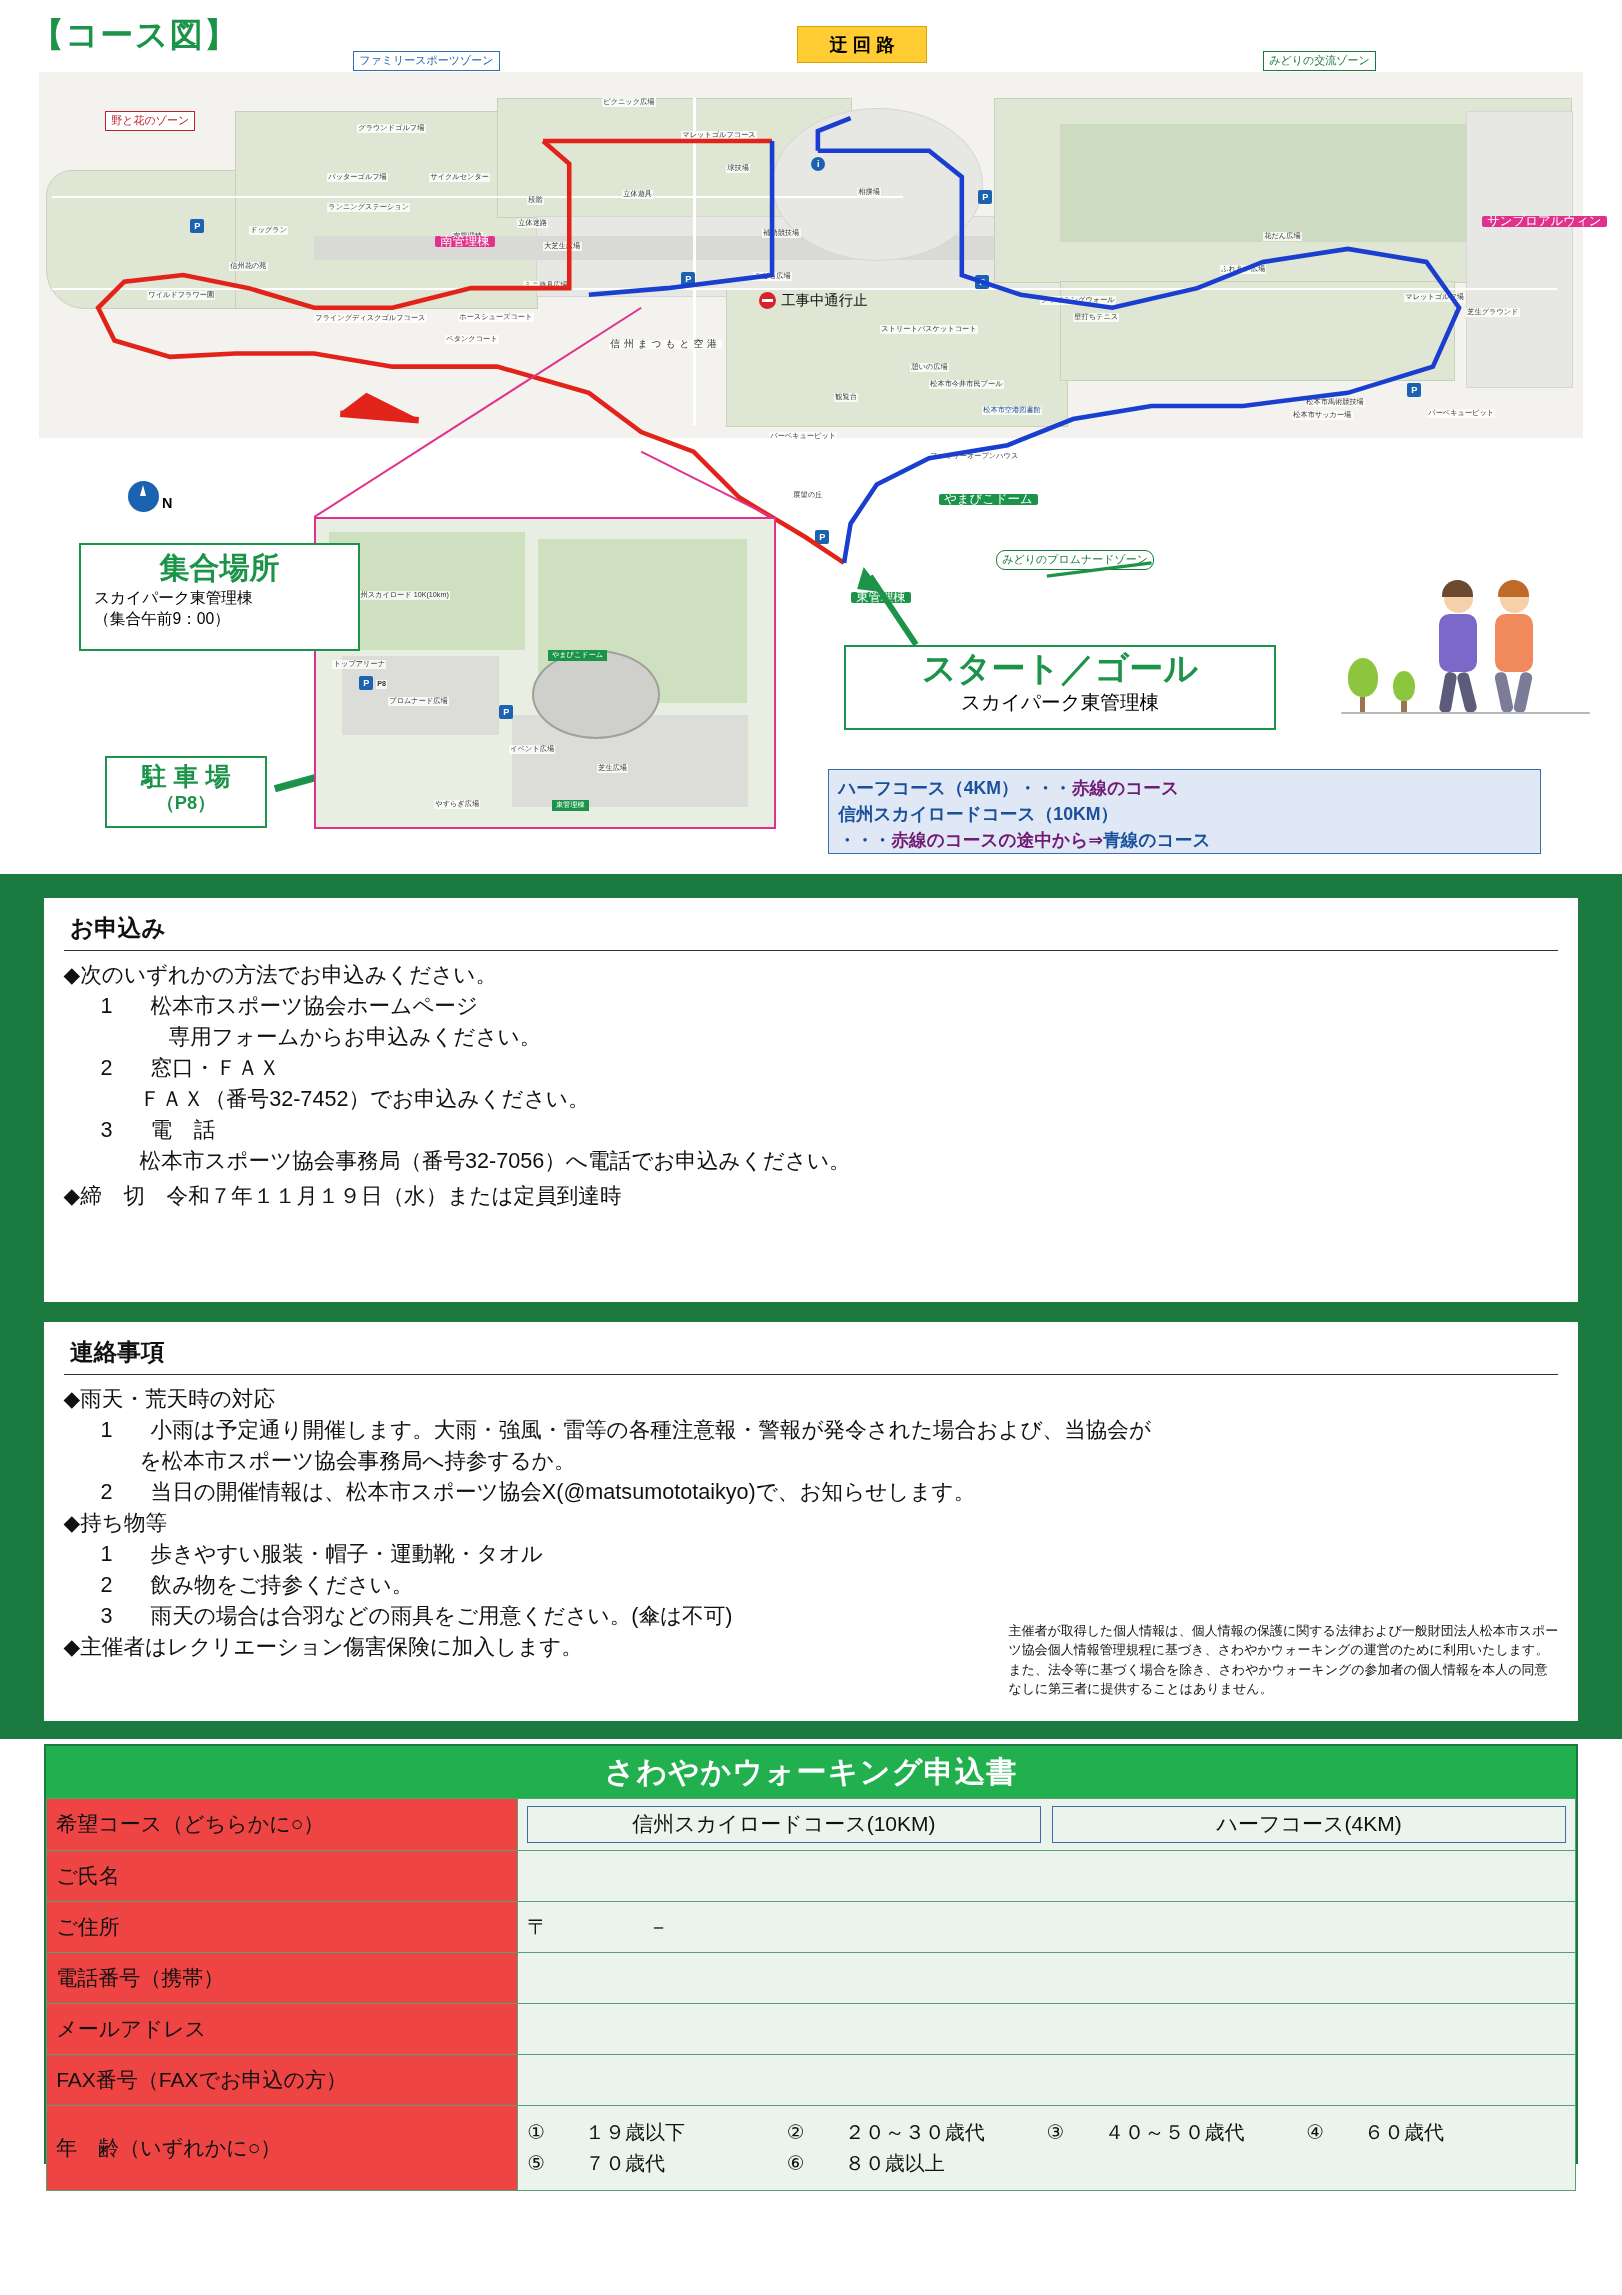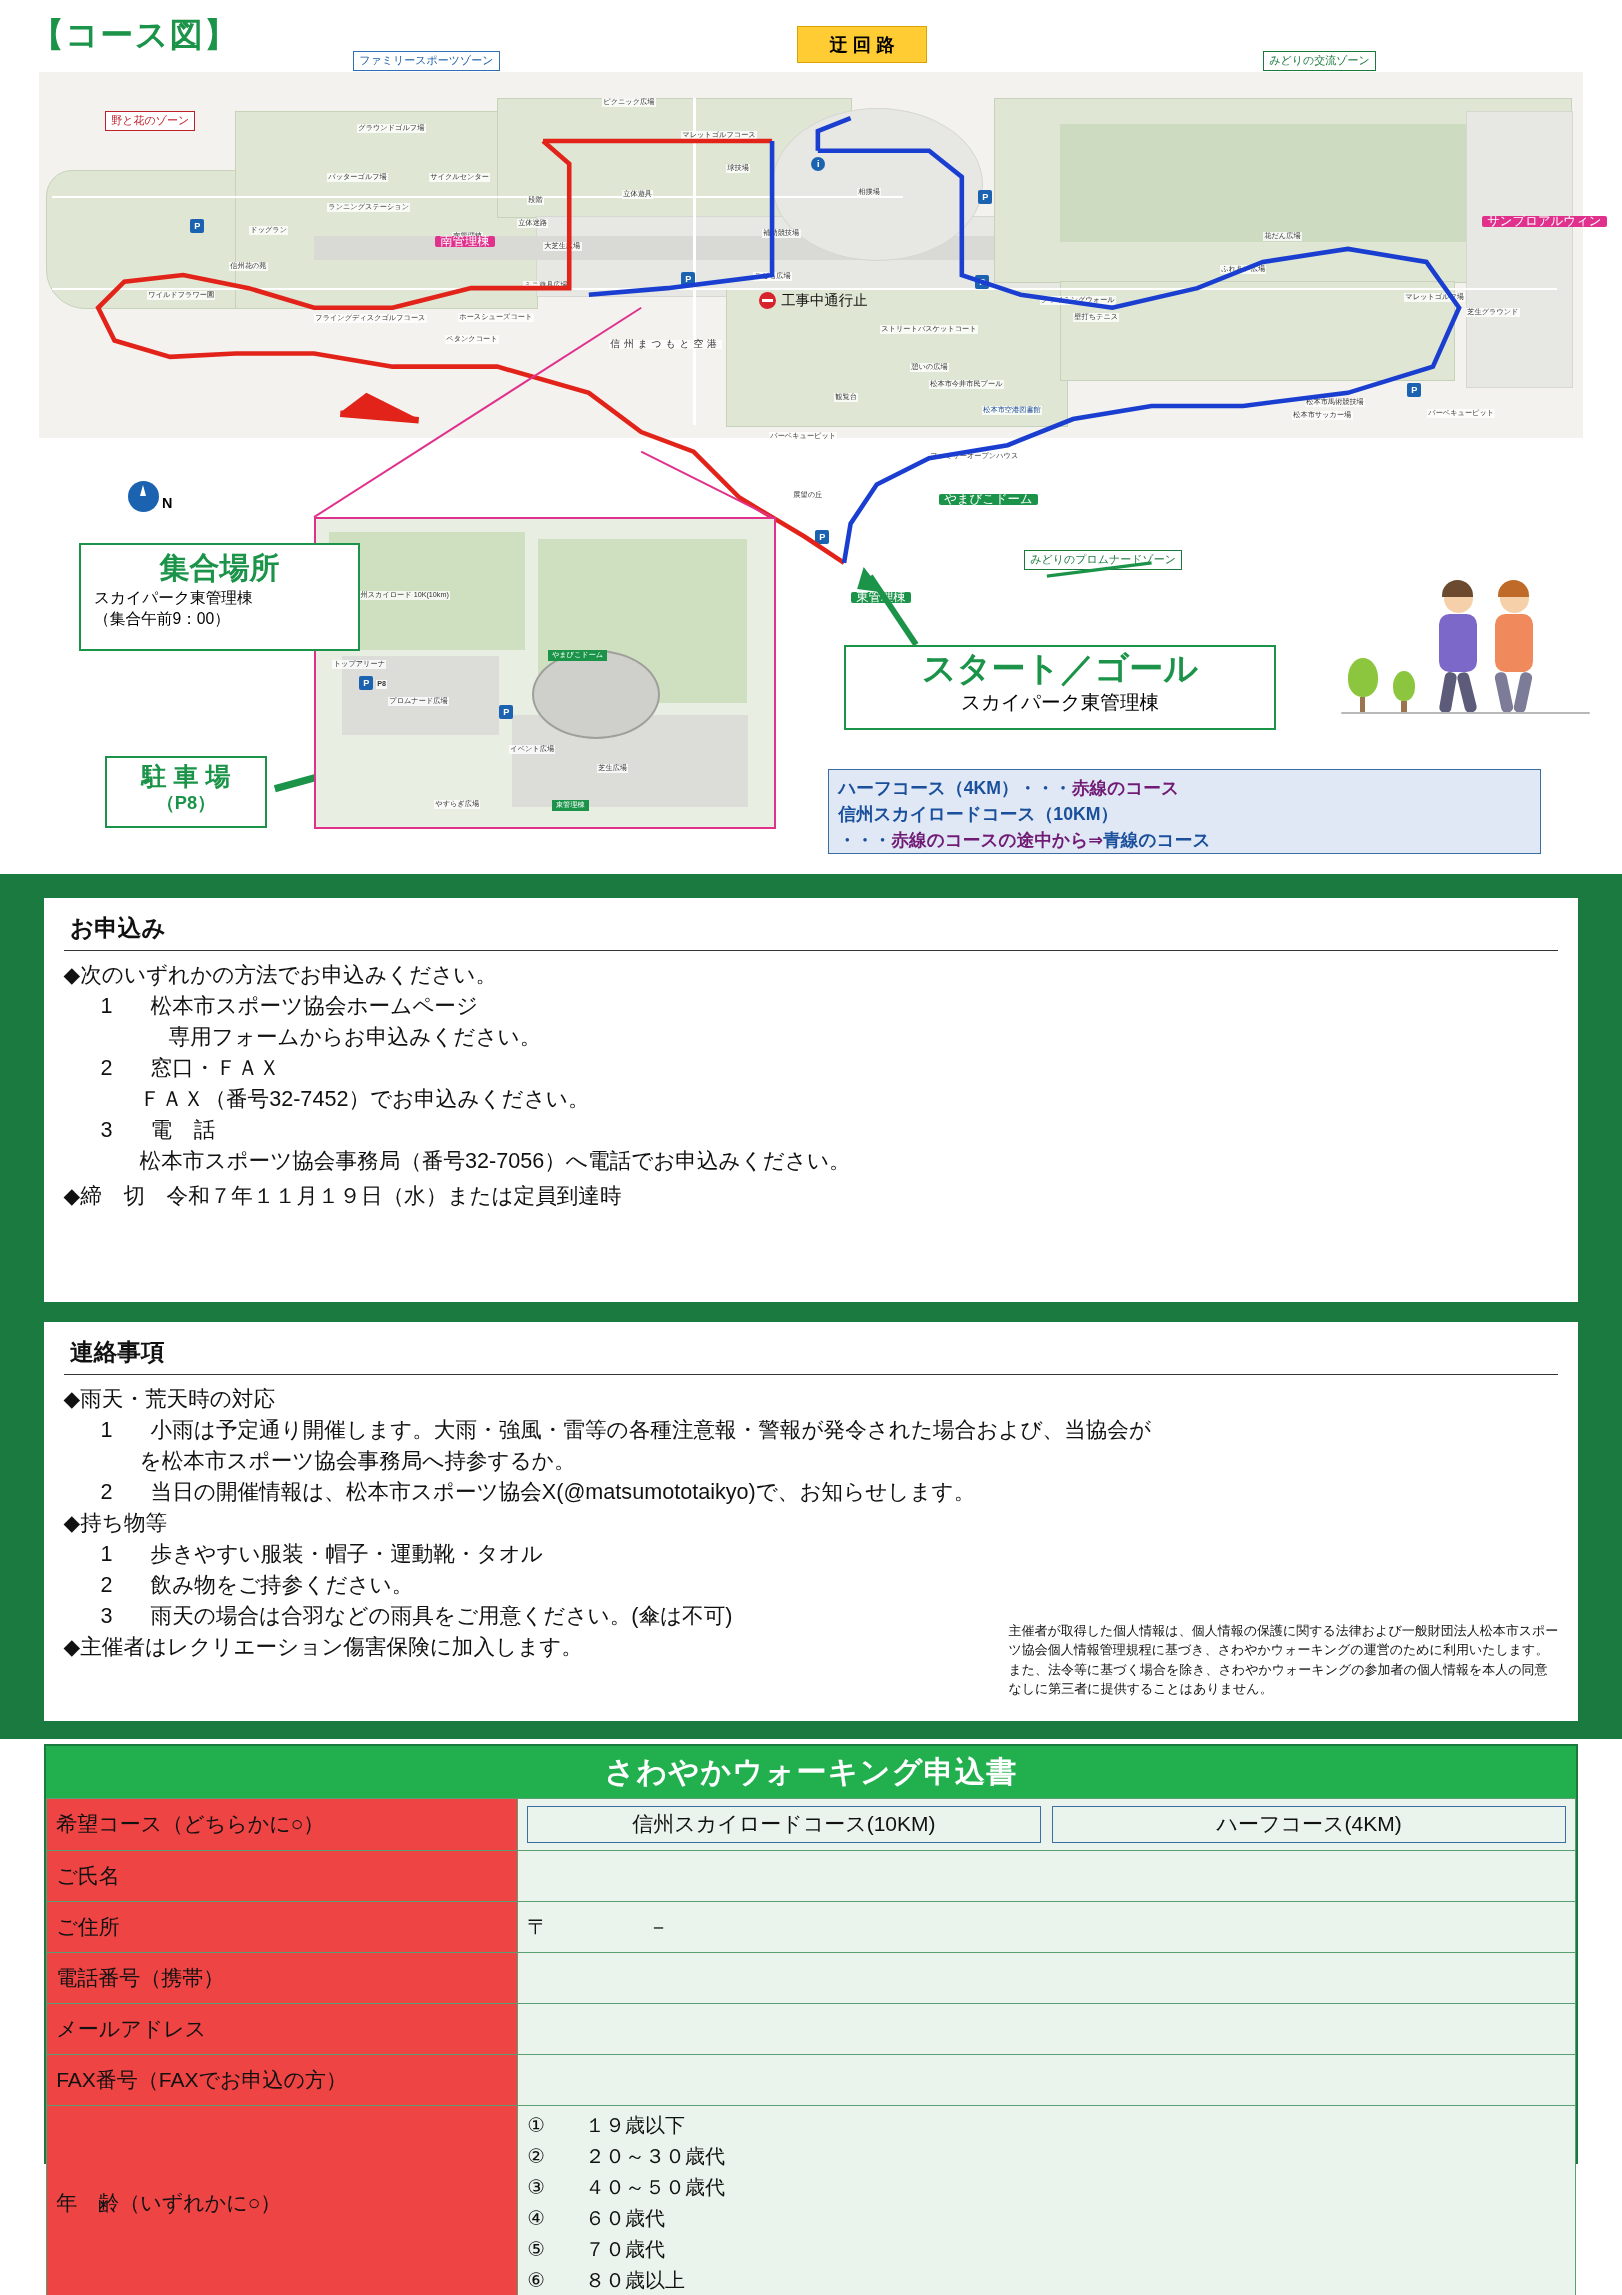--- a/index.html
+++ b/index.html
@@ -430,21 +430,21 @@
   .course-opt {
     flex: 1;
     border: 1.3px solid #3a6ea5;
     text-align: center;
     font-size: 21px;
     padding: 3.9px 0;
     background: #eaf4ec;
   }
   .age-grid {
     display: grid;
-    grid-template-columns: 1fr;
+    grid-template-columns: 1fr 1fr 1fr 1fr;
     row-gap: 3.9px;
     font-size: 20px;
   }
   .addr-line { font-size: 21px; letter-spacing: 9.2px; }
 </style>
 </head>
 <body>
 
 <div class="page">
 
@@ -466,21 +466,21 @@
       <div class="park-blob" style="left:1021px;top:209px;width:393px;height:98px;"></div>
       <div class="grey-blob" style="left:1427px;top:39px;width:105px;height:275px;"></div>
       <div class="road-line" style="left:13px;top:216px;width:1505px;"></div>
       <div class="road-line" style="left:13px;top:124px;width:851px;"></div>
       <div class="road-line" style="left:654px;top:26px;width:2.6px;height:327px;"></div>
     </div>
 
     <div class="zone-label red" style="left:105px;top:111px;">野と花のゾーン</div>
     <div class="zone-label" style="left:353px;top:51px;">ファミリースポーツゾーン</div>
     <div class="zone-label green" style="left:1263px;top:51px;">みどりの交流ゾーン</div>
-    <div class="zone-label green" style="left:1024px;top:550px;">みどりのプロムナードゾーン</div>
+    <div class="zone-label green" style="left:996px;top:550px;border-radius:9px;">みどりのプロムナードゾーン</div>
 
     <div class="tiny-label" style="left:357px;top:124px;">グラウンドゴルフ場</div>
     <div class="tiny-label" style="left:602px;top:98px;">ピクニック広場</div>
     <div class="tiny-label" style="left:681px;top:131px;">マレットゴルフコース</div>
     <div class="tiny-label" style="left:726px;top:164px;">球技場</div>
     <div class="tiny-label" style="left:622px;top:190px;">立体遊具</div>
     <div class="tiny-label" style="left:327px;top:173px;">パッターゴルフ場</div>
     <div class="tiny-label" style="left:429px;top:173px;">サイクルセンター</div>
     <div class="tiny-label" style="left:527px;top:196px;">段階</div>
     <div class="tiny-label" style="left:517px;top:219px;">立体迷路</div>

